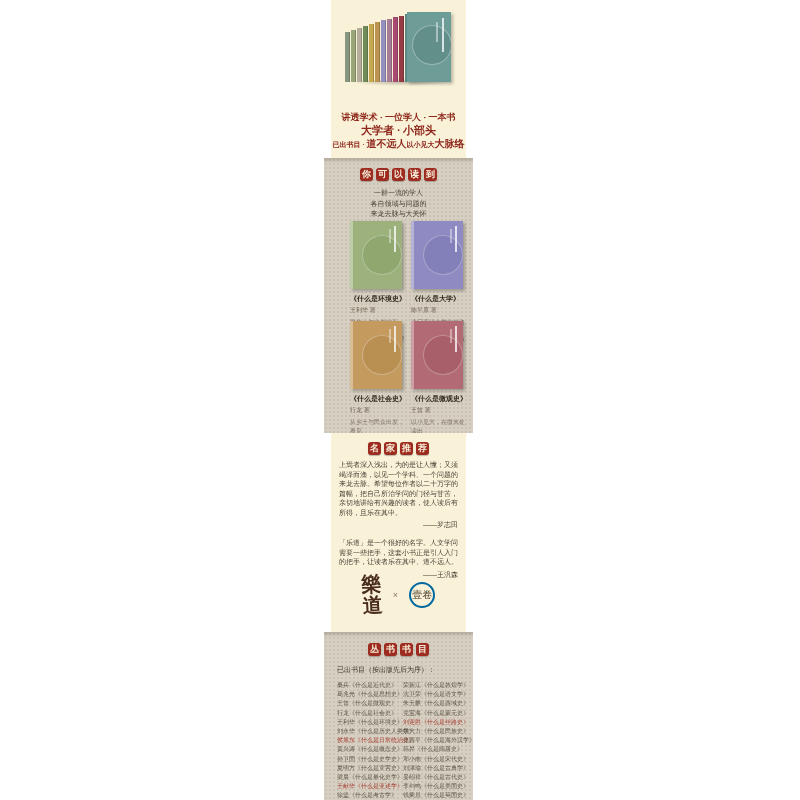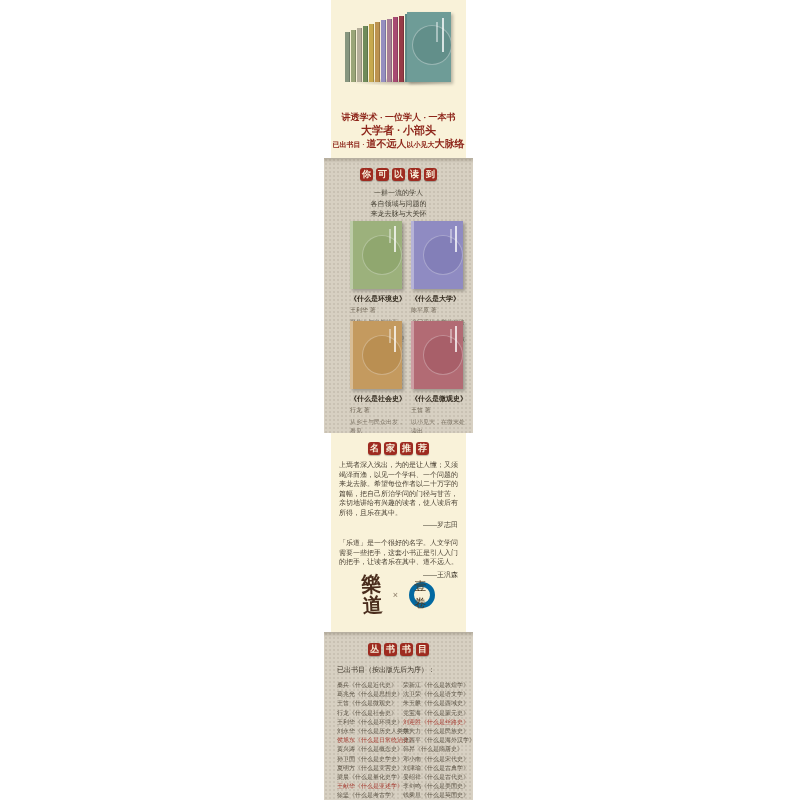--- a/index.html
+++ b/index.html
@@ -76,22 +76,22 @@
   .quotes { position:absolute; top:27px; left:8px; right:8px; color:#4a4134; }
   .quote { font-size:7px; line-height:9.5px; text-align:justify; word-break:break-all; }
   .attr { text-align:right; font-size:7px; margin-top:3px; color:#3f382c; }
   .quote2 { margin-top:8px; }
   .logos { position:absolute; top:141px; left:0; width:100%; display:flex;
     justify-content:center; align-items:center; gap:11px; }
   .calli { display:flex; flex-direction:column; align-items:center; transform:rotate(-3deg);
     font-family:"Liberation Serif","DejaVu Serif",serif; font-weight:bold;
     font-size:20px; line-height:21px; color:#4a2d1d; }
   .x-mark { font-size:9px; color:#8a7a66; }
-  .seal-circle { width:26px; height:26px; border:5px solid #0369a1; border-radius:50%;
-    display:flex; align-items:center; justify-content:center; font-size:12px; color:#4a3a26;
+  .seal-circle { width:26px; height:26px; border:2px solid #0369a1; border-radius:50%;
+    display:flex; align-items:center; justify-content:center; font-size:10px; color:#4a3a26;
     font-family:Liberation Serif, serif; }
 
   
   #bandD { left:324px; top:632px; width:149px; height:168px; }
   #bandD .seal-row { top:11px; }
   .catalog-intro { position:absolute; top:33px; left:13px; font-size:7px; color:#3b3327; }
   .catalog-col { position:absolute; top:49px; font-size:6px; line-height:9.2px; white-space:nowrap; }
   #colL { left:13px; width:64px; }
   #colR { left:79px; width:66px; }
   .cat-item { display:block; }

